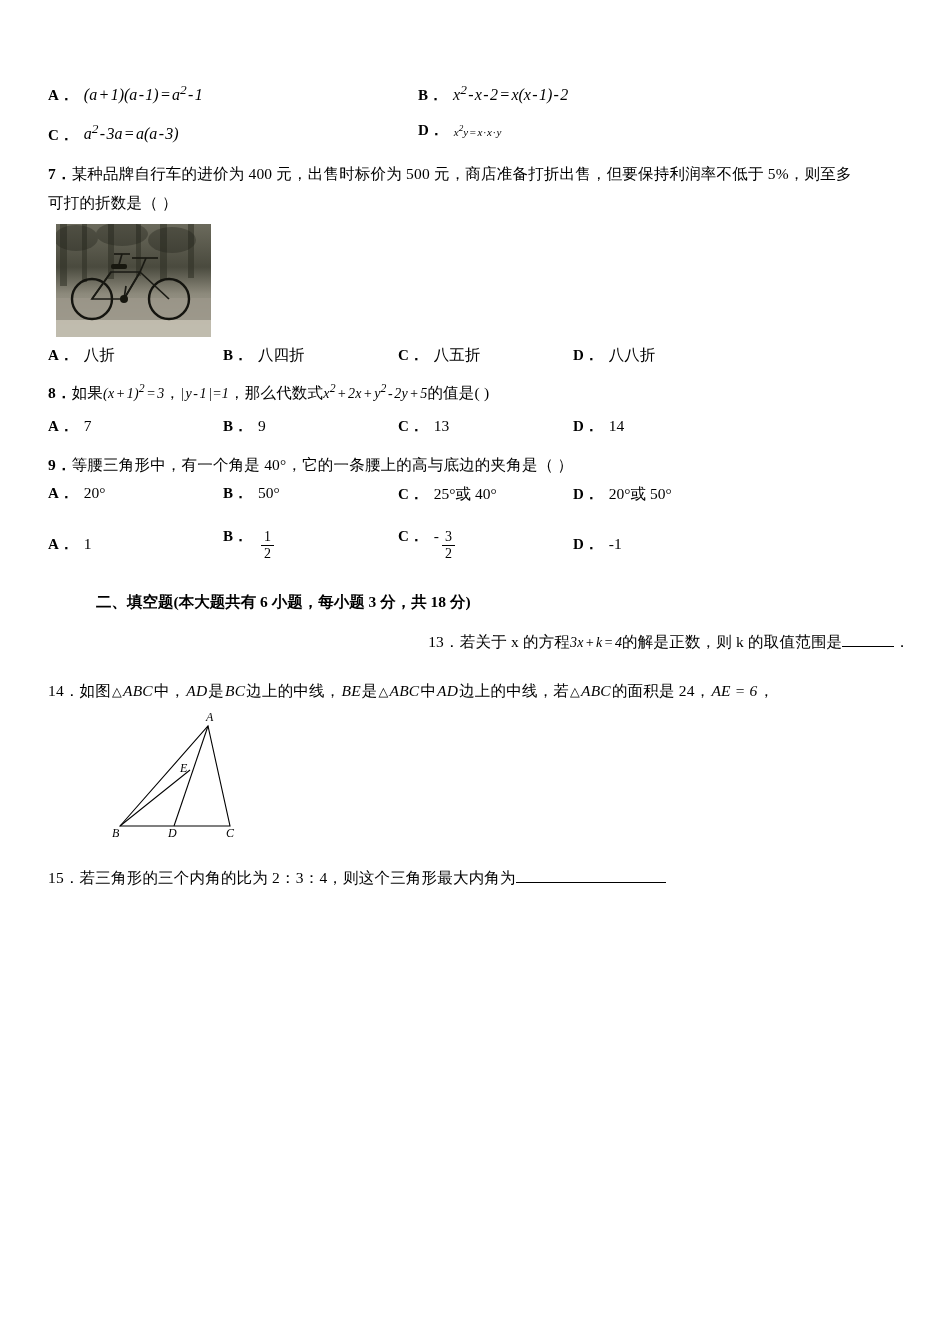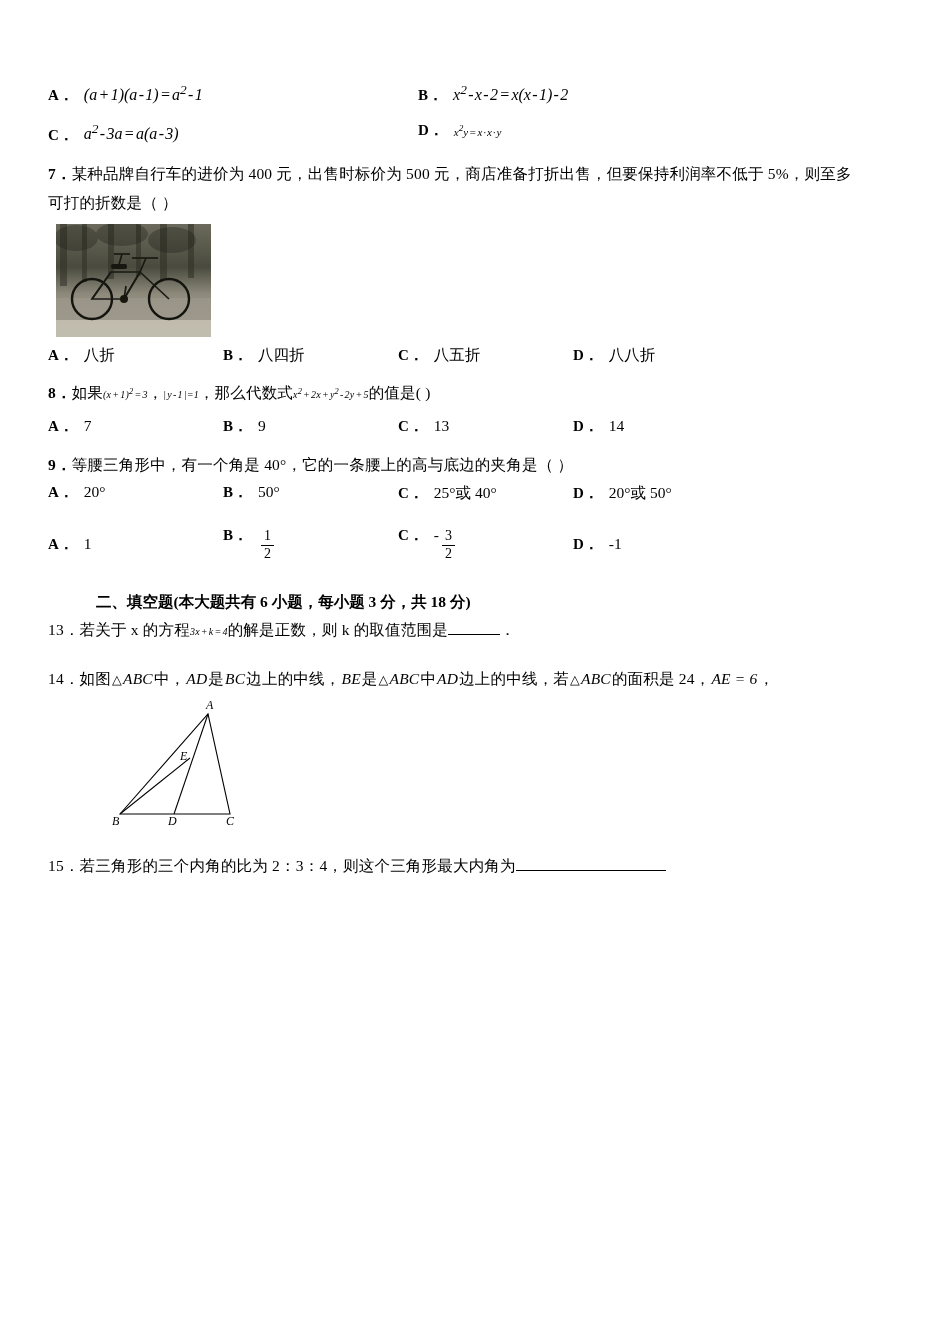--- a/index.html
+++ b/index.html
@@ -37,21 +37,21 @@
   .q-num {
     font-size: 15.5px;
   }
   b, .b {
     font-weight: bold;
   }
   
   .math {
     font-family: "Liberation Serif", serif;
     font-style: italic;
-    font-size: 10px;
+    font-size: 14px;
     white-space: nowrap;
   }
   .frac {
     display: inline-block;
     vertical-align: middle;
     text-align: center;
     font-size: 14px;
     line-height: 1.15;
     margin: 0 3px;
     font-style: normal;
@@ -326,21 +326,21 @@
           <span class="lbl">D．</span>
           <span>-1</span>
         </div>
       </div>
     </div>
 
     <div class="sec-head" style="margin-top:30px;">二、填空题(本大题共有 6 小题，每小题 3 分，共 18 分)</div>
 
 
 
-    <div class="ln" style="line-height:2.2;">
+    <div class="ln" style="margin-top:12px; line-height:2.2;text-align:right;">
       <span class="q-num">13．</span><span>若关于 x 的方程</span><span class="math">3<i>x</i> + <i>k</i> = 4</span><span>的解是正数，则 k 的取值范围是</span><span class="blank" style="width:52px;"></span><span>．</span>
     </div>
 
     <div style="margin-top:14px;">
       <div class="ln" style="line-height:2.3;">
         <span class="q-num">14．</span><span>如图</span><span class="ovl tri">ABC</span><span>中，</span><span class="ovl">AD</span><span>是</span><span class="ovl">BC</span><span>边上的中线，</span><span class="ovl">BE</span><span>是</span><span class="ovl tri">ABC</span><span>中</span><span class="ovl">AD</span><span>边上的中线，若</span><span class="ovl tri">ABC</span><span>的面积是 24，</span><span class="ovl">AE = 6</span><span>，</span>
       </div>
 
       <div class="tri-fig">
         <svg width="160" height="135" viewBox="0 0 160 135">

